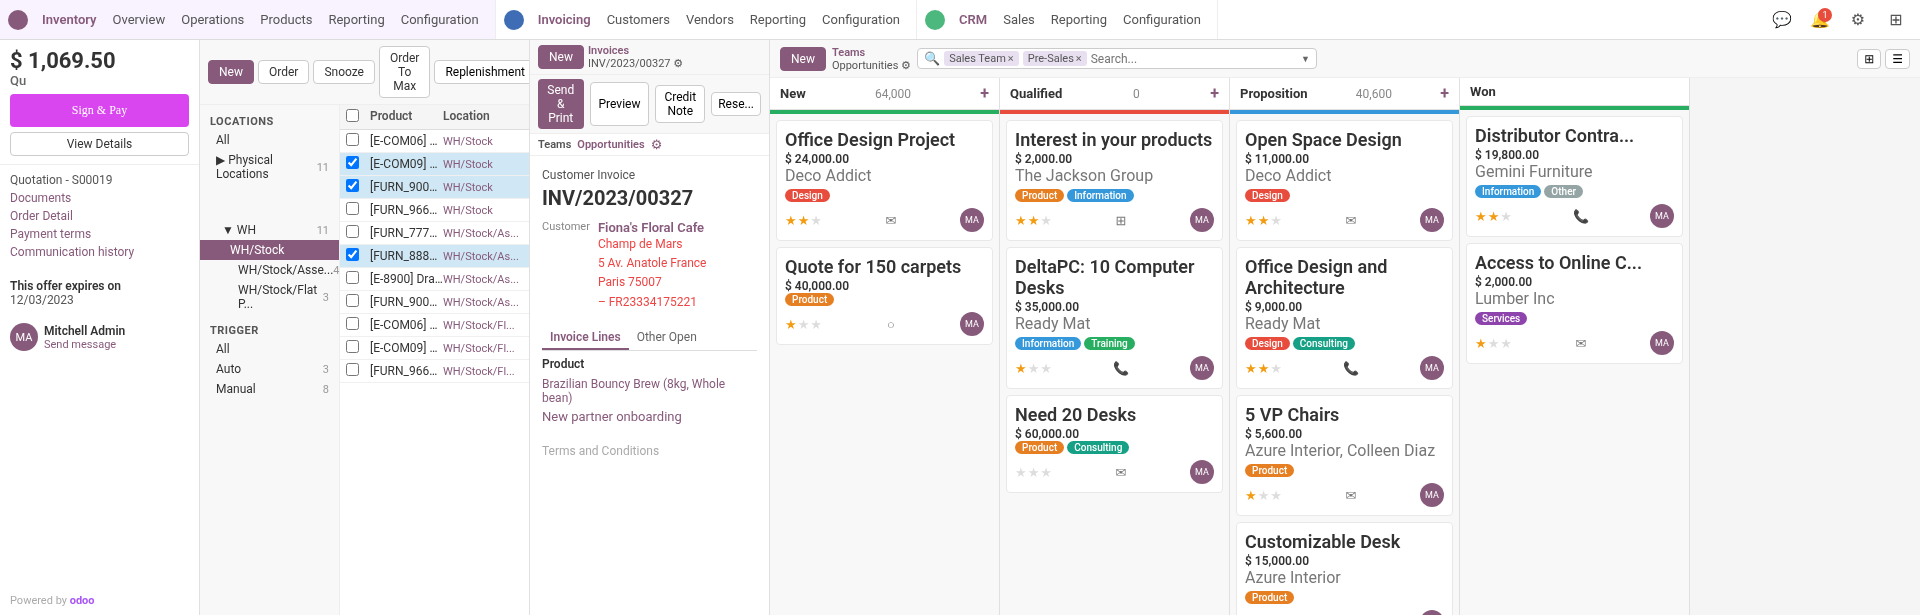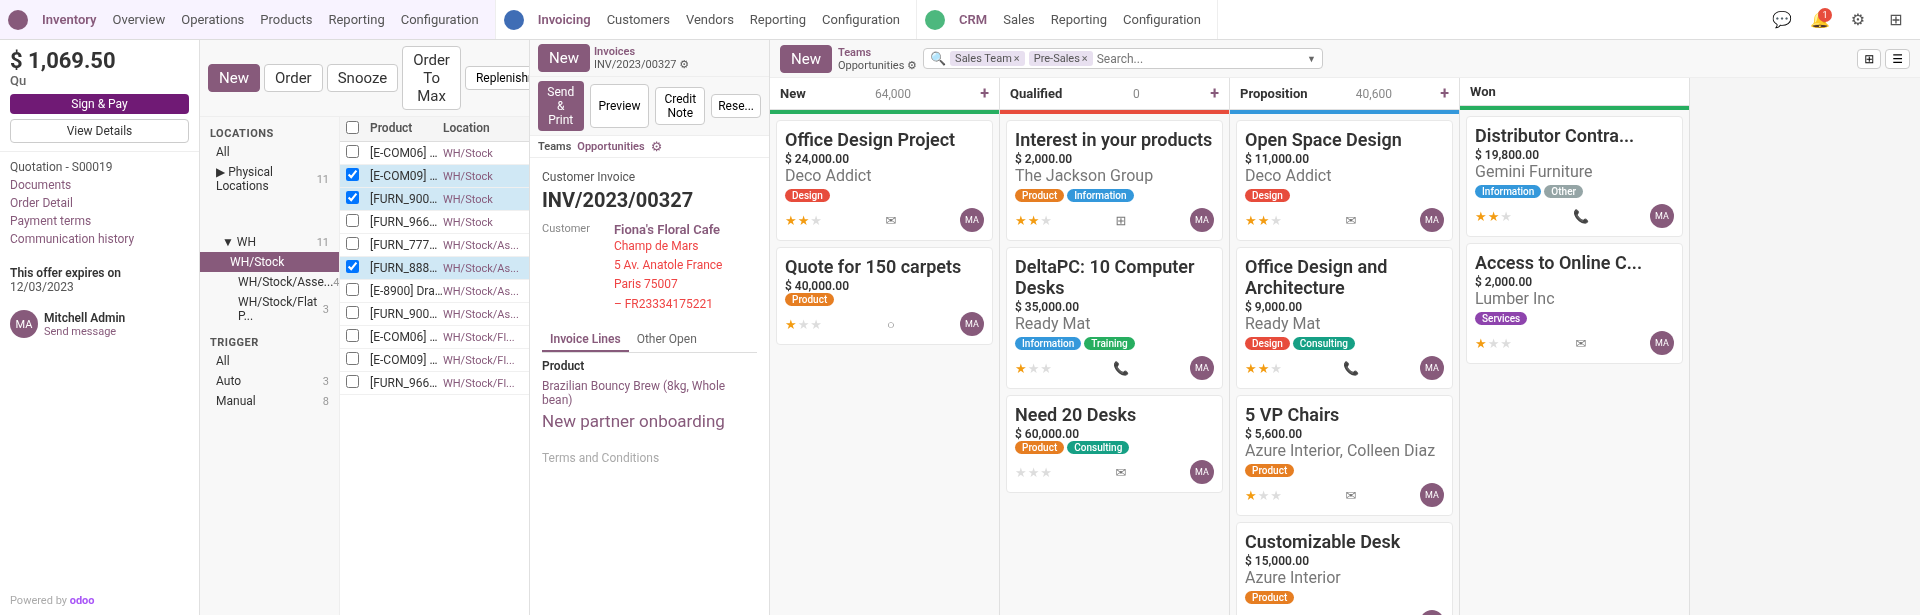--- a/index.html
+++ b/index.html
@@ -20,37 +20,37 @@
     .badge { position: absolute; top: 2px; right: 2px; background: #e74c3c; color: #fff; border-radius: 50%; width: 14px; height: 14px; font-size: 9px; display: flex; align-items: center; justify-content: center; }
 
     
     .main { display: flex; flex: 1; overflow: hidden; }
 
     
     .panel-quotation { width: 200px; background: #fff; border-right: 1px solid #e0e0e0; display: flex; flex-direction: column; overflow: hidden; }
     .panel-quotation .header-area { padding: 8px 10px; border-bottom: 1px solid #eee; }
     .price-display { font-size: 22px; font-weight: 700; color: #333; }
     .q-label { font-size: 13px; color: #666; font-weight: 500; margin-bottom: 6px; }
-    .btn-sign-pay { background: #701a75; color: #fff; border: none; border-radius: 4px; padding: 3px 10px; cursor: pointer; width: 100%; margin-bottom: 5px; font-size: 12px; }
+    .btn-sign-pay { background: #d946ef; color: #fff; border: none; border-radius: 4px; padding: 9px 10px; cursor: pointer; width: 100%; margin-bottom: 5px; font-size: 12px; font-family: Liberation Serif, serif; }
     .btn-view-details { background: #fff; color: #333; border: 1px solid #ccc; border-radius: 4px; padding: 4px 10px; cursor: pointer; width: 100%; font-size: 12px; }
     .quotation-info { padding: 8px 10px; font-size: 12px; }
     .quotation-info .info-row { margin-bottom: 4px; color: #555; }
     .expires-box { padding: 8px 10px; font-size: 12px; color: #555; }
     .expires-box .expires-label { font-weight: 600; color: #333; }
     .contact-box { padding: 8px 10px; display: flex; align-items: center; gap: 6px; }
     .avatar-small { width: 28px; height: 28px; border-radius: 50%; background: #875a7b; display: flex; align-items: center; justify-content: center; color: #fff; font-size: 11px; flex-shrink: 0; }
     .contact-name { font-size: 12px; font-weight: 600; color: #333; }
     .contact-link { font-size: 11px; color: #875a7b; cursor: pointer; }
     .powered-by { padding: 8px 10px; font-size: 11px; color: #aaa; margin-top: auto; }
     .powered-by span { color: #a855f7; font-weight: 700; }
 
     
     .panel-inventory { width: 330px; background: #fff; border-right: 1px solid #e0e0e0; display: flex; flex-direction: column; overflow: hidden; }
     .panel-inventory .toolbar { display: flex; align-items: center; padding: 6px 8px; gap: 4px; border-bottom: 1px solid #eee; background: #f8f8f8; }
-    .btn-toolbar { border: 1px solid #ccc; background: #fff; border-radius: 4px; padding: 4px 10px; cursor: pointer; font-size: 15px; color: #333; }
+    .btn-toolbar { border: 1px solid #ccc; background: #fff; border-radius: 4px; padding: 4px 10px; cursor: pointer; font-size: 12px; color: #333; }
     .btn-toolbar.primary { background: #875a7b; color: #fff; border-color: #875a7b; }
     .btn-toolbar.outline { background: #fff; }
     .btn-replenishment { background: #fff; border: 1px solid #ccc; border-radius: 4px; padding: 4px 10px; font-size: 12px; cursor: pointer; }
     .locations-sidebar { display: flex; overflow: hidden; flex: 1; }
     .locations-tree { width: 140px; background: #f8f8f8; border-right: 1px solid #eee; padding: 6px 0; overflow-y: auto; flex-shrink: 0; }
     .loc-section-title { font-size: 11px; font-weight: 700; color: #555; padding: 4px 10px 2px; text-transform: uppercase; letter-spacing: 0.5px; }
     .loc-item { padding: 3px 10px 3px 16px; cursor: pointer; font-size: 12px; color: #333; display: flex; justify-content: space-between; align-items: center; }
     .loc-item.selected { background: #875a7b; color: #fff; }
     .loc-badge { font-size: 11px; color: #999; }
     .loc-indent { padding-left: 22px; margin-top: 36px; }
@@ -75,21 +75,21 @@
     .invoice-type { font-size: 12px; color: #555; margin-bottom: 4px; }
     .invoice-number { font-size: 20px; font-weight: 700; color: #333; margin-bottom: 10px; }
     .customer-label { font-size: 11px; color: #888; }
     .customer-name { font-size: 13px; color: #875a7b; font-weight: 600; cursor: pointer; }
     .customer-address { font-size: 12px; color: #ef4444; line-height: 1.6; margin-bottom: 6px; }
     .inv-section-tabs { display: flex; gap: 0; border-bottom: 1px solid #ddd; margin: 8px 0 6px; }
     .inv-section-tab { font-size: 12px; color: #666; padding: 4px 8px; cursor: pointer; border-bottom: 2px solid transparent; }
     .inv-section-tab.active { color: #875a7b; border-bottom-color: #875a7b; font-weight: 600; }
     .inv-product-label { font-size: 12px; color: #333; font-weight: 600; margin-bottom: 6px; }
     .inv-product-item { font-size: 12px; color: #875a7b; cursor: pointer; margin-bottom: 4px; }
-    .inv-product-item2 { font-size: 17px; color: #875a7b; cursor: pointer; }
+    .inv-product-item2 { font-size: 13px; color: #875a7b; cursor: pointer; }
     .inv-terms { font-size: 12px; color: #aaa; margin-top: 20px; }
     .btn-send-print { background: #875a7b; color: #fff; border: none; border-radius: 4px; padding: 4px 8px; cursor: pointer; font-size: 12px; }
     .btn-preview { background: #fff; border: 1px solid #ccc; border-radius: 4px; padding: 14px 8px; cursor: pointer; font-size: 12px; }
     .btn-credit-note { background: #fff; border: 1px solid #ccc; border-radius: 4px; padding: 4px 8px; cursor: pointer; font-size: 12px; }
     .btn-reset { background: #fff; border: 1px solid #ccc; border-radius: 4px; padding: 4px 6px; cursor: pointer; font-size: 12px; }
 
     
     .panel-crm { flex: 1; display: flex; flex-direction: column; overflow: hidden; }
     .crm-toolbar { display: flex; align-items: center; padding: 4px 10px; gap: 6px; border-bottom: 1px solid #eee; background: #f8f8f8; height: 38px; }
     .crm-search-area { display: flex; align-items: center; background: #fff; border: 1px solid #ccc; border-radius: 4px; padding: 2px 6px; flex: 1; max-width: 400px; gap: 4px; }
@@ -332,21 +332,21 @@
       <button class="btn-reset">Rese...</button>
     </div>
     <div style="display:flex;align-items:center;padding:3px 8px;border-bottom:1px solid #eee;gap:6px;font-size:11px;">
       <span style="color:#555;font-weight:600">Teams</span>
       <span style="color:#875a7b;cursor:pointer;font-weight:600">Opportunities</span>
       <span style="color:#875a7b;cursor:pointer;font-size:13px">⚙</span>
     </div>
     <div class="invoice-content">
       <div class="invoice-type">Customer Invoice</div>
       <div class="invoice-number">INV/2023/00327</div>
-      <div style="display:flex;gap:24px;align-items:flex-start;">
+      <div style="display:flex;gap:8px;align-items:flex-start;">
         <span class="customer-label">Customer</span>
         <div>
           <div class="customer-name">Fiona's Floral Cafe</div>
           <div class="customer-address">
             <div>Champ de Mars</div>
             <div>5 Av. Anatole France</div>
             <div>Paris 75007</div>
             <div>– FR23334175221</div>
           </div>
         </div>

